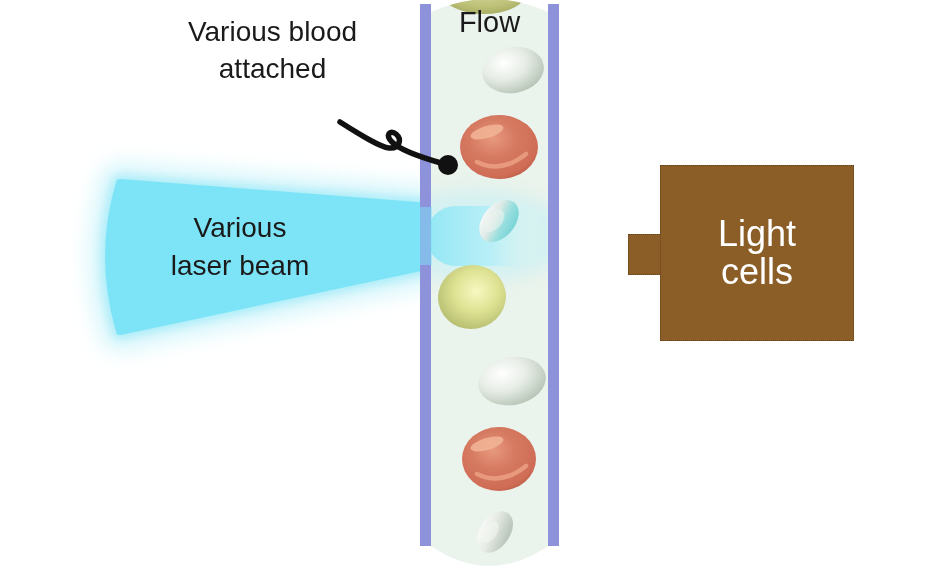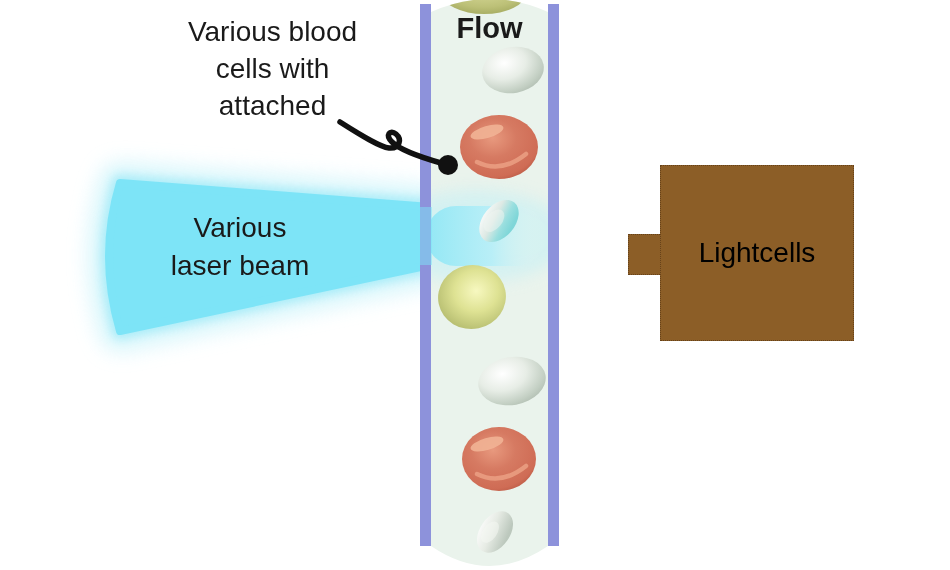--- a/index.html
+++ b/index.html
@@ -4,27 +4,27 @@
 <style>
   html,body{margin:0;padding:0;background:#ffffff;}
   .canvas{
     position:relative;width:950px;height:570px;background:#ffffff;
     overflow:hidden;font-family:"Liberation Sans",sans-serif;color:#1a1a1a;
   }
   .scene-svg{position:absolute;left:0;top:0;z-index:1;}
   .lbl{position:absolute;z-index:5;text-align:center;}
   .lbl .ln{display:block;white-space:nowrap;text-align:center;}
   .lbl-cells{left:150px;top:13px;width:245px;font-size:28px;line-height:37px;}
-  .lbl-flow{left:431px;top:10px;width:117px;font-size:29px;line-height:37px;font-weight:bold;}
+  .lbl-flow{left:431px;top:4px;width:117px;font-size:29px;line-height:37px;font-weight:normal;}
   .lbl-laser{left:110px;top:209px;width:260px;font-size:28px;line-height:38px;}
   .detector-main{
     position:absolute;left:660px;top:165px;width:194px;height:176px;z-index:6;
     background:#8c5e27;border:1px dotted #66421a;box-sizing:border-box;
-    display:flex;flex-direction:row;justify-content:center;align-items:center;
-    color:#000000;font-size:28px;line-height:38px;text-align:center;
+    display:flex;flex-direction:column;justify-content:center;align-items:center;
+    color:#ffffff;font-size:36px;line-height:38px;text-align:center;
   }
   .detector-tab{
     position:absolute;left:628px;top:234px;width:36px;height:41px;z-index:5;
     background:#8c5e27;border:1px dotted #66421a;border-right:none;box-sizing:border-box;
   }
 </style>
 </head>
 <body>
 
 <div class="canvas">
@@ -149,21 +149,20 @@
     </g>
 
     <g>
       <path d="M340,122 C362,136 380,147 389,148 C400,149 402,139 396,134 C390,129 385,135 392,142 C400,150 420,157 441,163" stroke="#111111" stroke-width="5.5" fill="none" stroke-linecap="round"></path>
       <circle cx="448" cy="165" r="10" fill="#111111"></circle>
     </g>
   </svg>
 
   <div class="lbl lbl-cells">
     <span class="ln">Various blood</span>
-    <span class="ln">cells with</span>
     <span class="ln">attached</span>
   </div>
 
   <div class="lbl lbl-flow">
     <span class="ln">Flow</span>
   </div>
 
   <div class="lbl lbl-laser">
     <span class="ln">Various</span>
     <span class="ln">laser beam</span>

